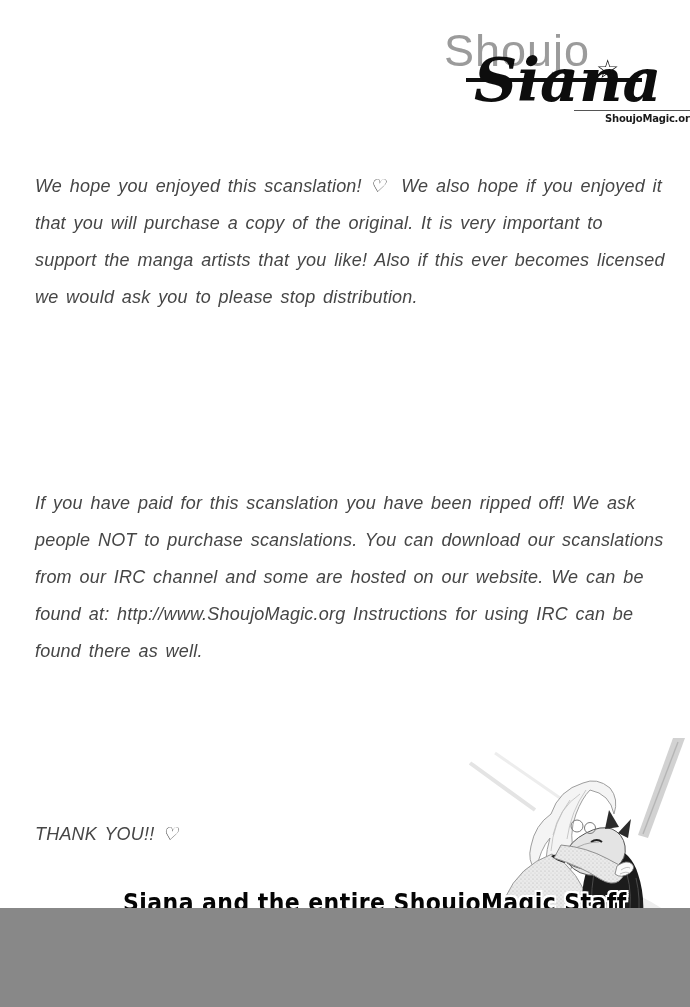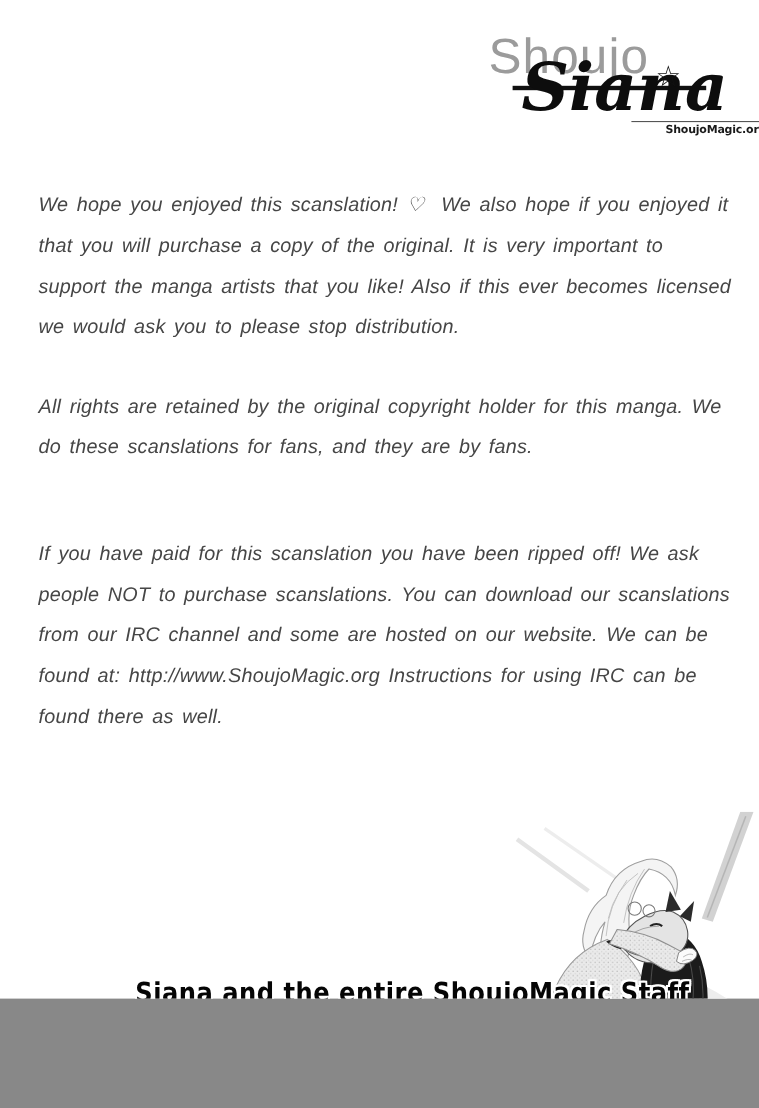--- a/index.html
+++ b/index.html
@@ -48,27 +48,26 @@
     <span class="logo-magic">Siana</span>
     <span class="logo-star">☆</span>
     <div class="logo-thinline"></div>
     <span class="logo-site">ShoujoMagic.org</span>
   </div>
 
   <p class="note-par p1">We hope you enjoyed this scanslation! ♡  We also hope if you enjoyed it
 that you will purchase a copy of the original. It is very important to
 support the manga artists that you like! Also if this ever becomes licensed
 we would ask you to please stop distribution.</p>
-  <p class="note-par p2">All rights are retained by the original copyright holder for this manga. We
-do these scanslations for fans, and they are by fans.</p>
   <p class="note-par p3">If you have paid for this scanslation you have been ripped off! We ask
 people NOT to purchase scanslations. You can download our scanslations
 from our IRC channel and some are hosted on our website. We can be
 found at: http://www.ShoujoMagic.org Instructions for using IRC can be
 found there as well.</p>
+  <p class="note-par thanks">THANK YOU!! ♡</p>
 
   <svg class="art" viewBox="0 0 250 269" xmlns="http://www.w3.org/2000/svg">
     <defs>
       <pattern id="stip" width="4" height="4" patternUnits="userSpaceOnUse">
         <rect width="4" height="4" fill="#eaeaea"></rect>
         <circle cx="1" cy="1" r="0.6" fill="#b2b2b2"></circle>
         <circle cx="3" cy="3" r="0.5" fill="#c6c6c6"></circle>
       </pattern>
     </defs>
 

